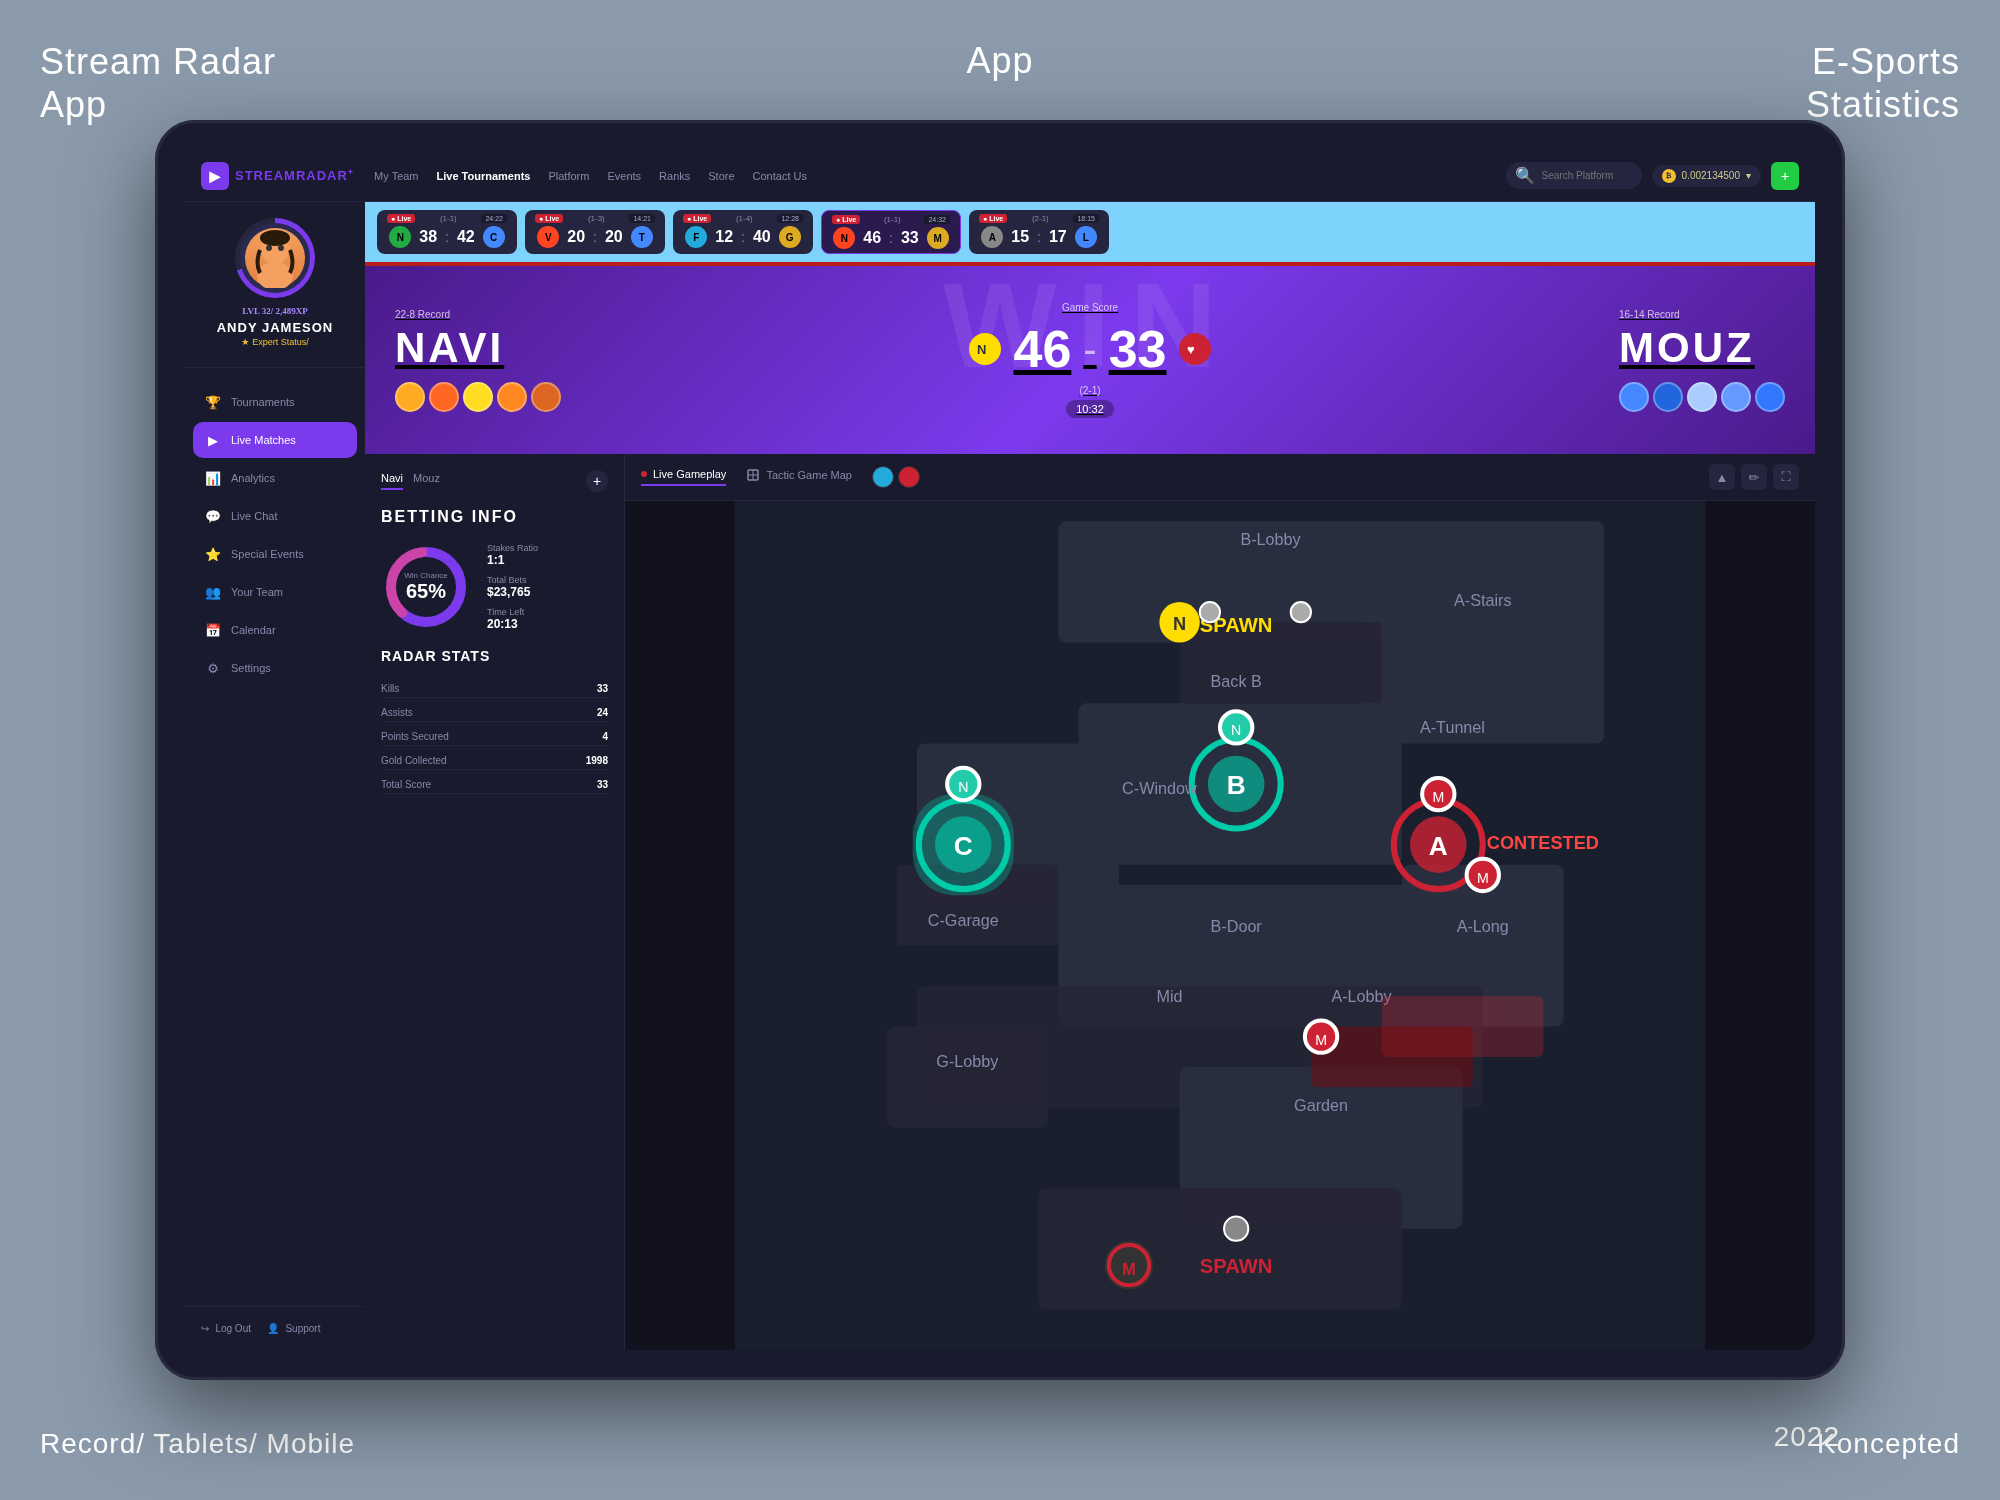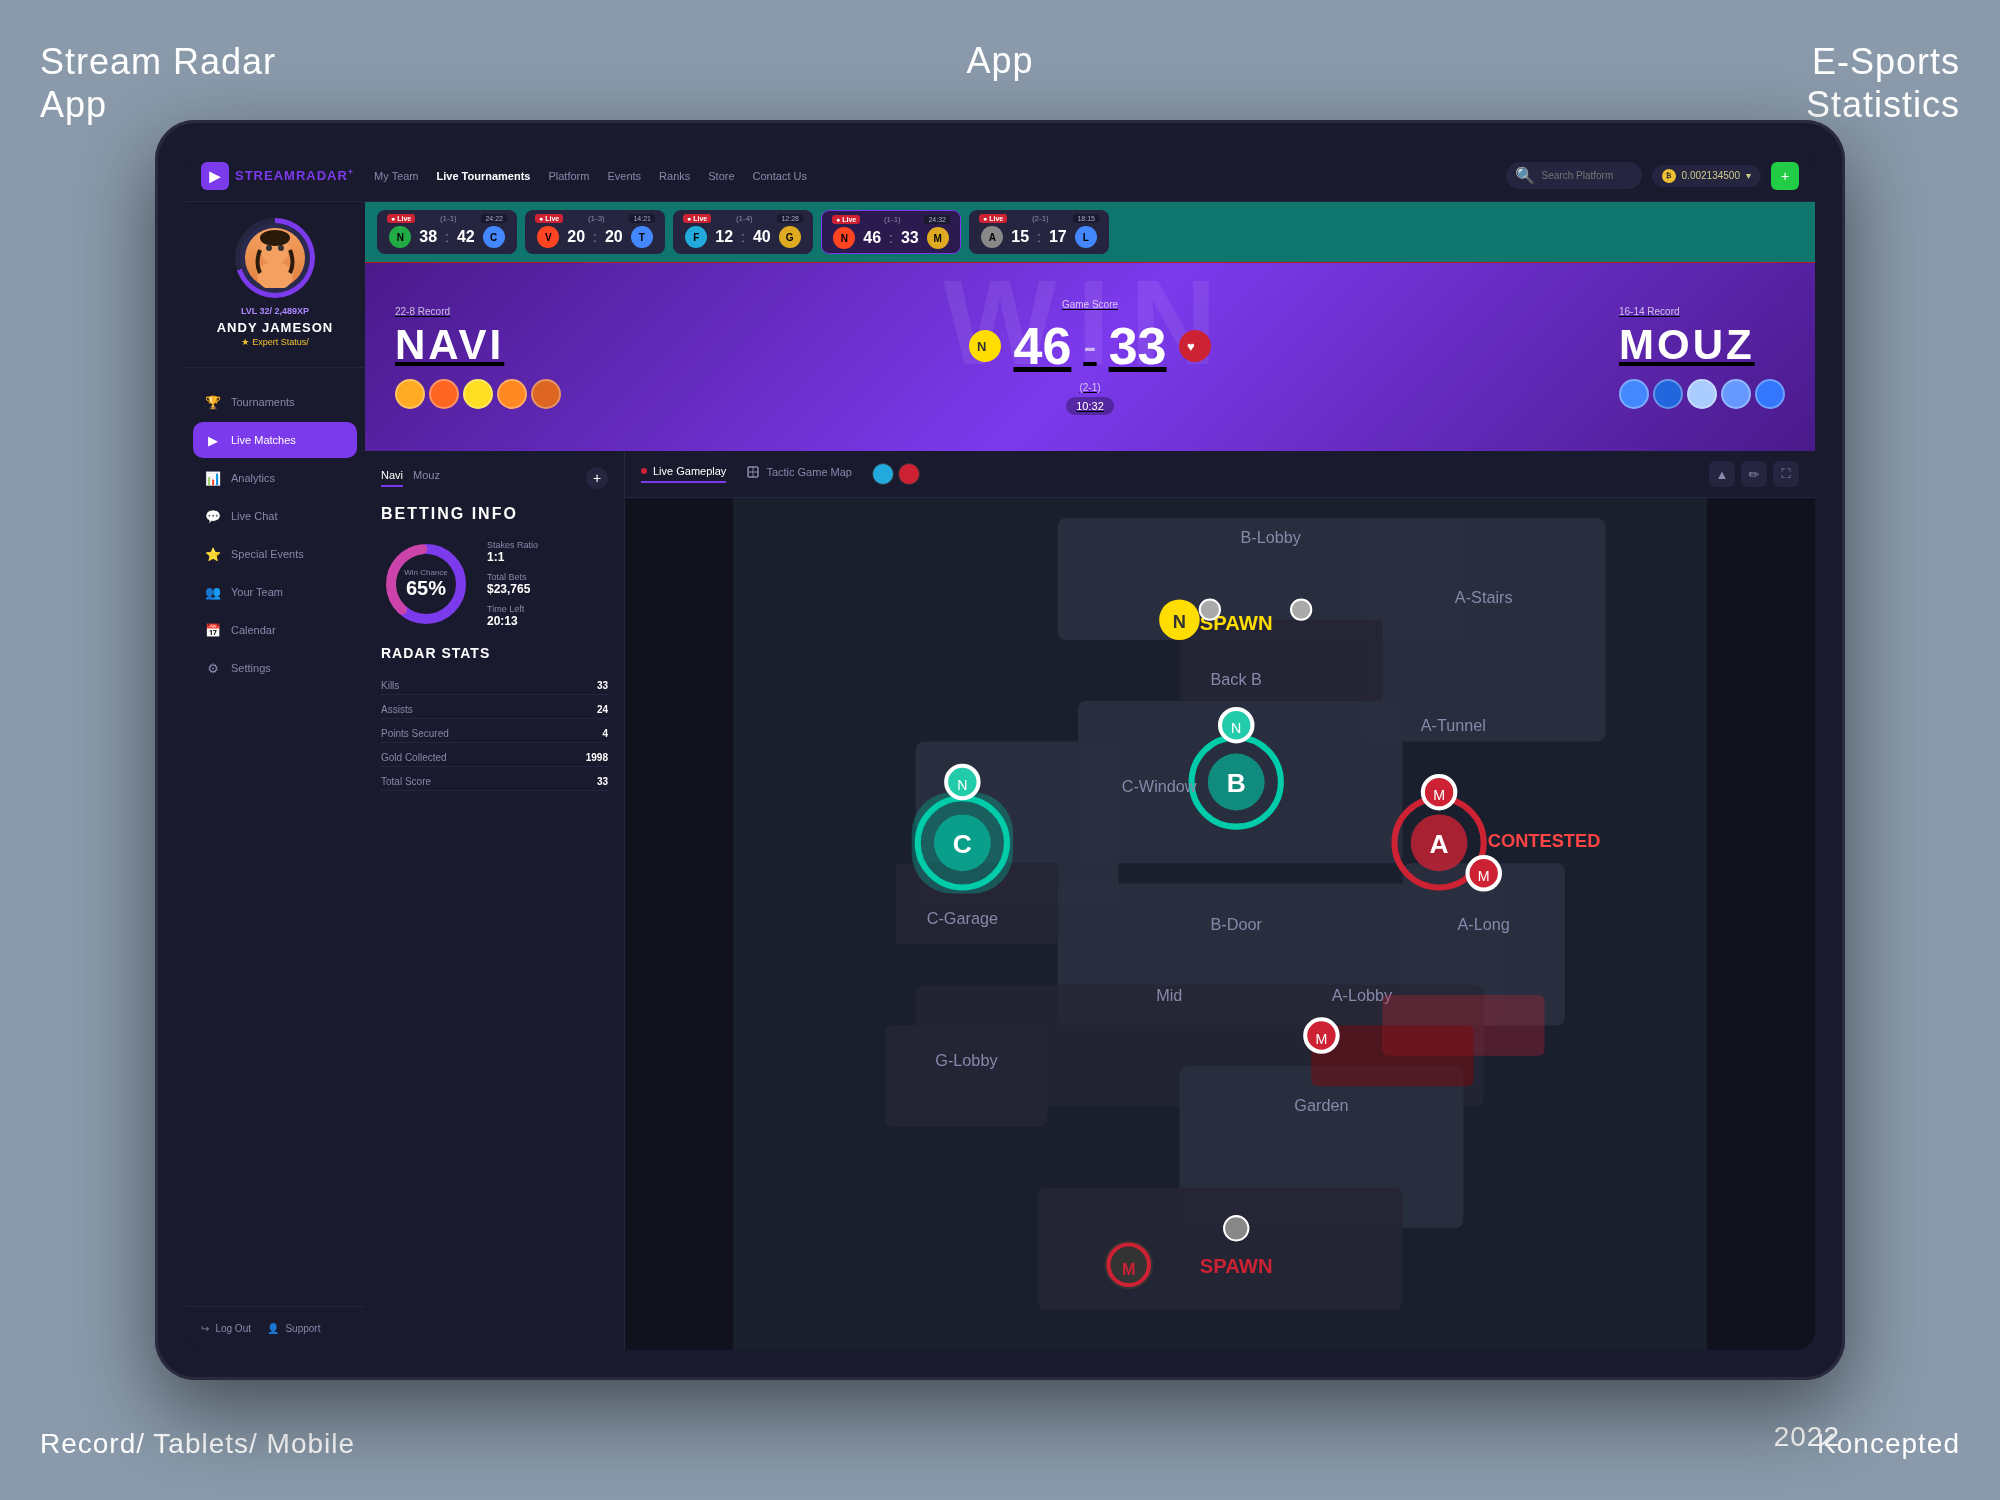--- a/index.html
+++ b/index.html
@@ -225,20 +225,21 @@
     .avatar-face {
       width: 60px;
       height: 60px;
       background: linear-gradient(180deg, #f4a060 0%, #e08040 100%);
       border-radius: 50%;
       position: relative;
     }
     .user-level {
       font-size: 9px;
       color: #8888aa;
+      font-family: Liberation Serif, serif;
     }
     .user-level span { color: #aa88ff; font-weight: bold; }
     .user-name {
       font-size: 13px;
       font-weight: bold;
       color: white;
       letter-spacing: 1px;
       margin: 4px 0 2px;
     }
     .user-status {
@@ -302,22 +303,22 @@
       flex-direction: column;
       overflow: hidden;
       background: #15151f;
     }
 
     
     .score-ticker {
       display: flex;
       gap: 8px;
       padding: 8px 12px;
-      background: #0f766e;
-      border-bottom: 1px solid #b91c1c;
+      background: #7dd3fc;
+      border-bottom: 4px solid #b91c1c;
       flex-shrink: 0;
     }
     .score-card {
       background: #252540;
       border-radius: 8px;
       padding: 4px 10px;
       display: flex;
       flex-direction: column;
       gap: 3px;
       min-width: 140px;

